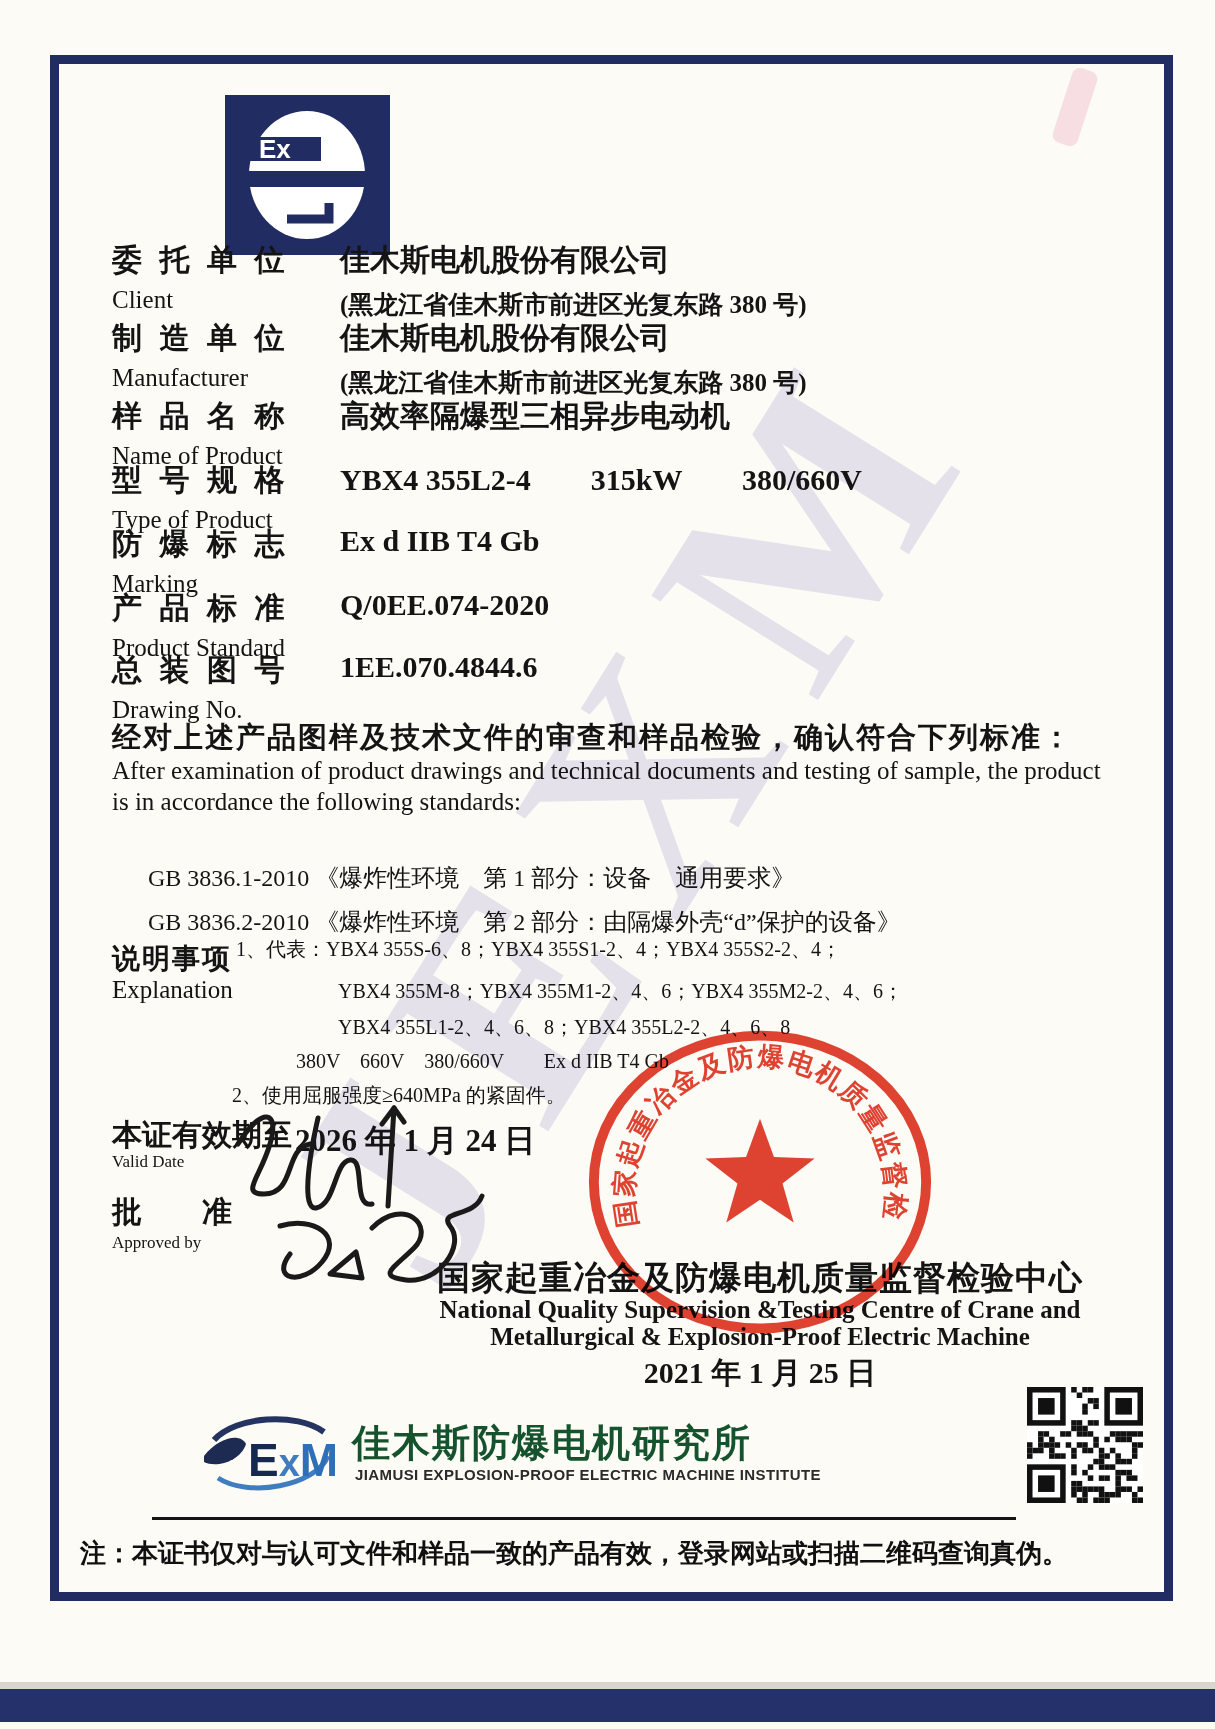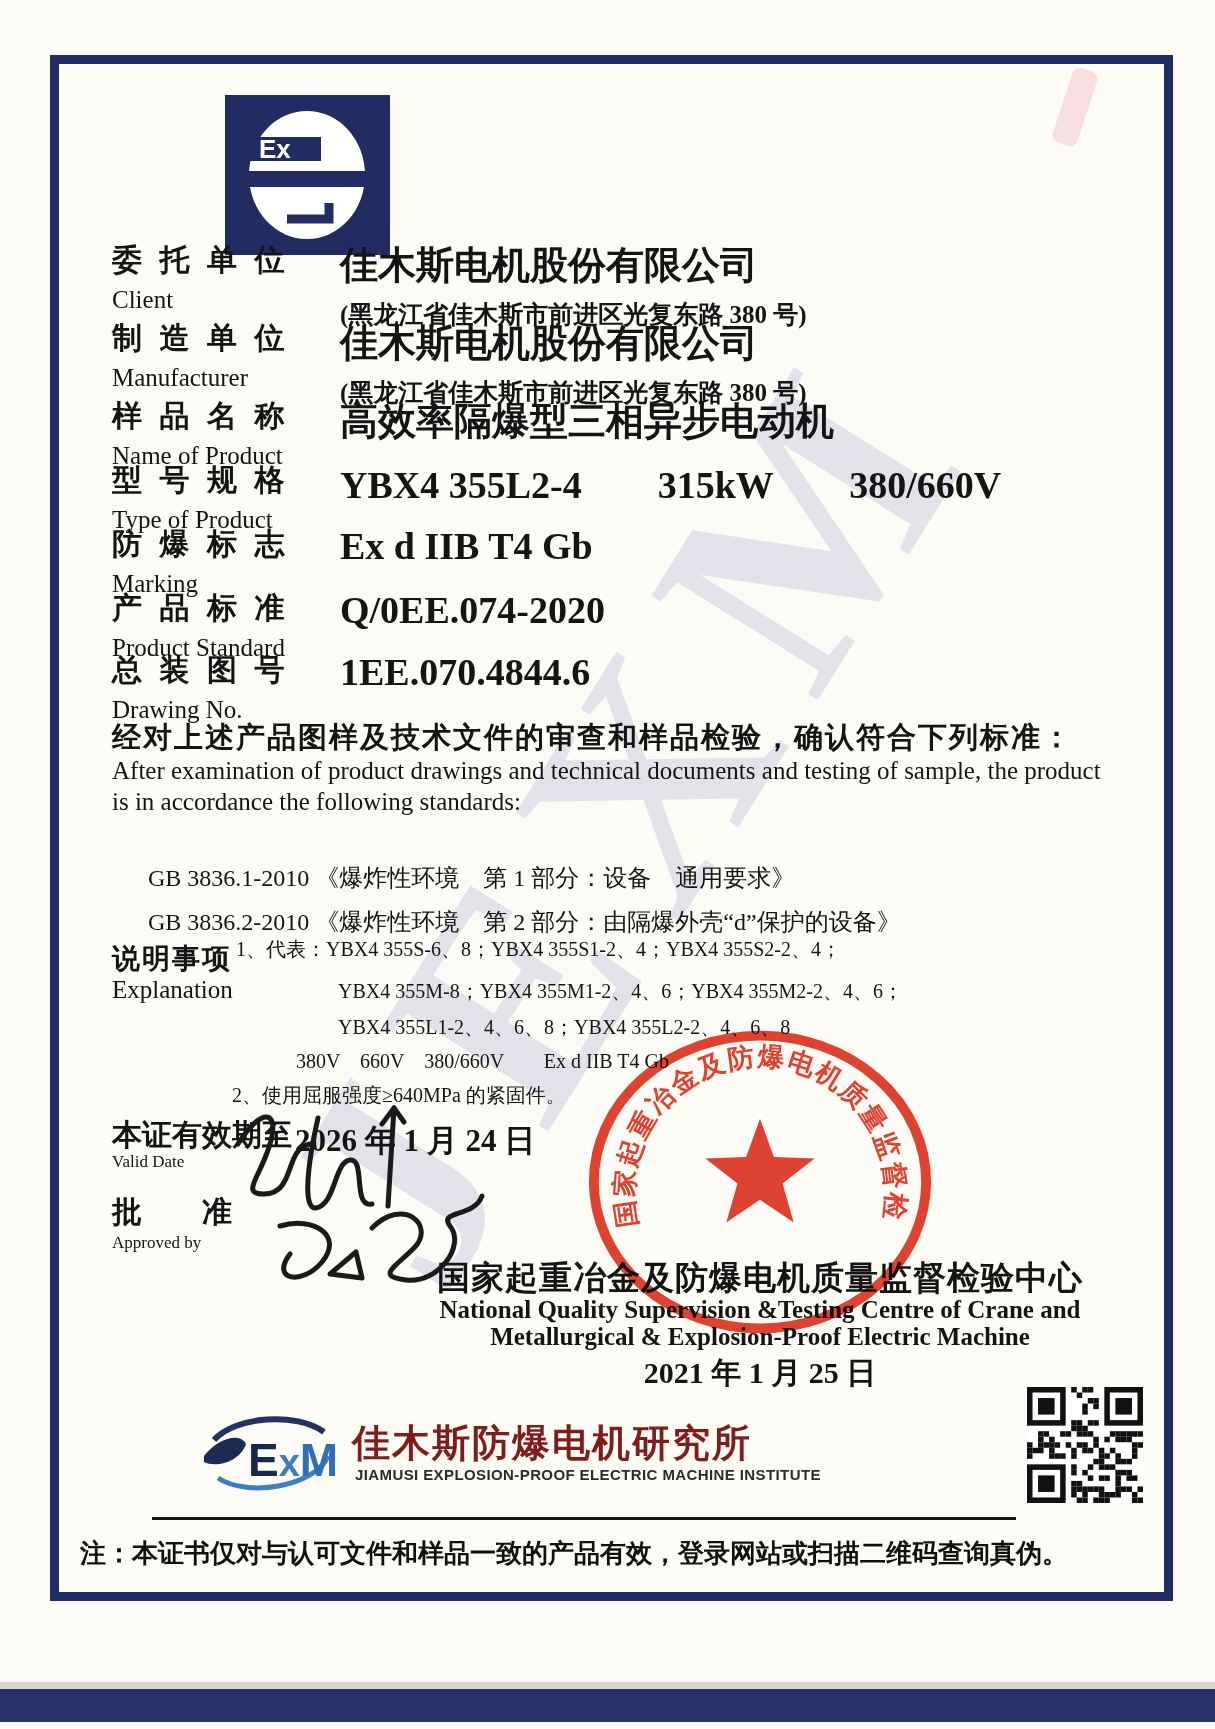--- a/index.html
+++ b/index.html
@@ -33,42 +33,42 @@
   .ex-logo{position:absolute;left:225px;top:95px;width:165px;height:160px;z-index:3;}
   .head-col{position:absolute;left:368px;top:92px;width:460px;text-align:center;z-index:3;color:var(--navy);}
   .title-cn{font-size:62px;font-weight:bold;letter-spacing:24px;margin-left:24px;white-space:nowrap;}
   .title-en{font-size:29px;font-weight:bold;letter-spacing:.5px;word-spacing:7px;margin-top:8px;white-space:nowrap;}
   .cert-no{font-size:28px;font-weight:bold;margin-top:7px;color:#1a2350;}
   
   .frow{position:absolute;left:112px;width:980px;display:flex;z-index:3;}
   .flabel{width:228px;flex:0 0 228px;}
   .flabel .cn{font-size:30px;font-weight:bold;letter-spacing:5px;white-space:nowrap;}
   .flabel .en{font-size:25px;margin-top:5px;white-space:nowrap;}
-  .fvalue .v1{font-size:38px;font-weight:bold;white-space:nowrap;}
+  .fvalue .v1{font-size:30px;font-weight:bold;white-space:nowrap;}
   .fvalue .v2{font-size:25px;font-weight:bold;margin-top:7px;white-space:nowrap;}
   .abs{position:absolute;z-index:3;white-space:nowrap;}
   .st-cn{font-size:29px;font-weight:bold;letter-spacing:2px;}
   .st-en{font-size:25px;}
   .st-std{font-size:24px;font-weight:normal;}
   .exp-lab-cn{font-size:28px;font-weight:bold;letter-spacing:2px;}
   .exp-lab-en{font-size:25px;}
   .exp-line{font-size:20px;font-weight:normal;}
   .vlab-cn{font-size:30px;font-weight:bold;}
   .vlab-en{font-size:17px;}
   .vval{font-size:31px;font-weight:bold;}
   .auth{left:420px;width:680px;text-align:center;}
   .auth-cn{font-size:33px;font-weight:bold;letter-spacing:1px;}
   .auth-en{font-size:25px;font-weight:bold;}
   .auth-date{font-size:30px;font-weight:bold;}
   .stamp{position:absolute;left:582px;top:1026px;z-index:5;opacity:.9;mix-blend-mode:multiply;}
   .signature{position:absolute;left:222px;top:1078px;z-index:6;}
   
   .jexm-logo{position:absolute;left:196px;top:1410px;z-index:3;}
   .inst-cn{left:352px;top:1418px;font-family:"Liberation Sans","DejaVu Sans",sans-serif;
-    font-size:38px;font-weight:bold;letter-spacing:2px;color:#7f1d1d;}
+    font-size:38px;font-weight:bold;letter-spacing:2px;color:#14532d;}
   .inst-en{left:355px;top:1466px;font-family:"Liberation Sans","DejaVu Sans",sans-serif;
     font-size:15px;font-weight:bold;letter-spacing:.4px;color:#2b2b2b;}
   .contact{position:absolute;left:700px;top:1390px;z-index:3;
     font-family:"Liberation Sans","DejaVu Sans",sans-serif;font-size:21px;font-weight:bold;color:#111;}
   .contact .crow{line-height:29px;white-space:nowrap;}
   .qr{position:absolute;left:1027px;top:1387px;z-index:3;}
   .hr-line{position:absolute;left:152px;top:1517px;width:864px;height:3px;background:#151515;z-index:3;}
   .note{position:absolute;left:80px;top:1536px;width:1020px;text-align:left;z-index:3;
     font-family:"Liberation Sans","DejaVu Sans",sans-serif;font-size:26px;font-weight:bold;color:#101010;}
   .bottom-band{position:absolute;left:0;top:1689px;width:1215px;height:33px;background:#25316b;z-index:2;}

